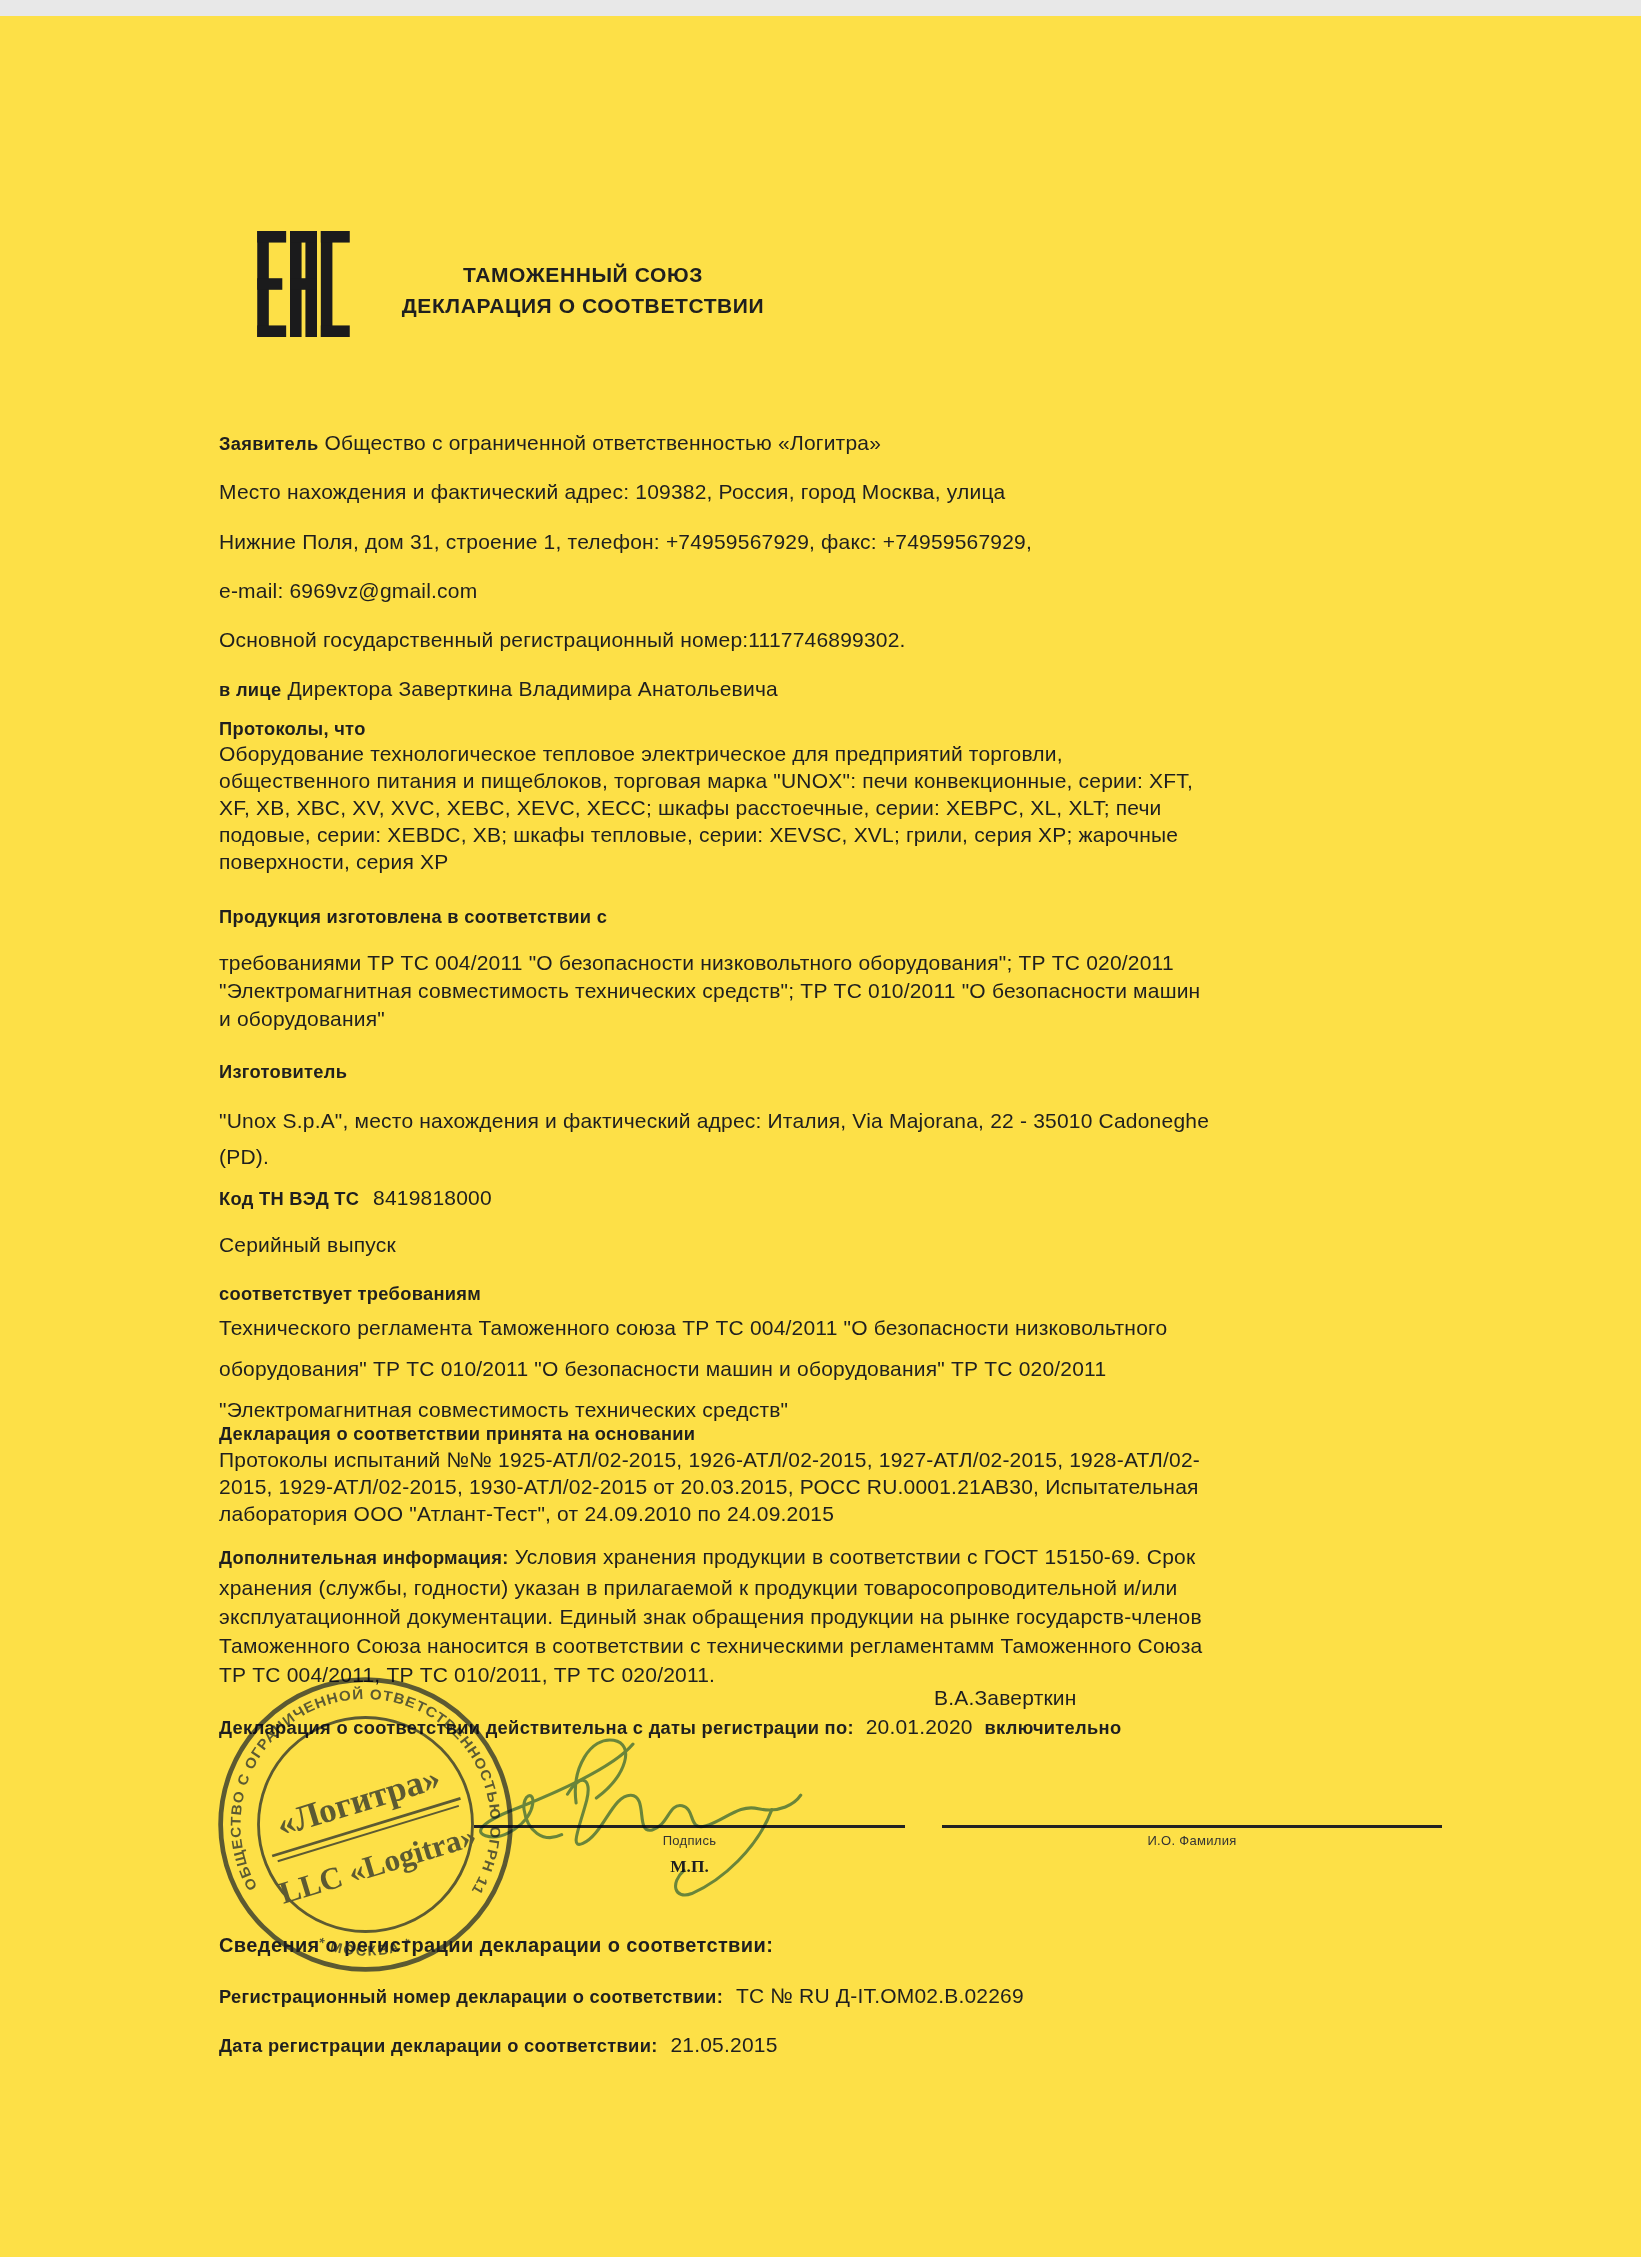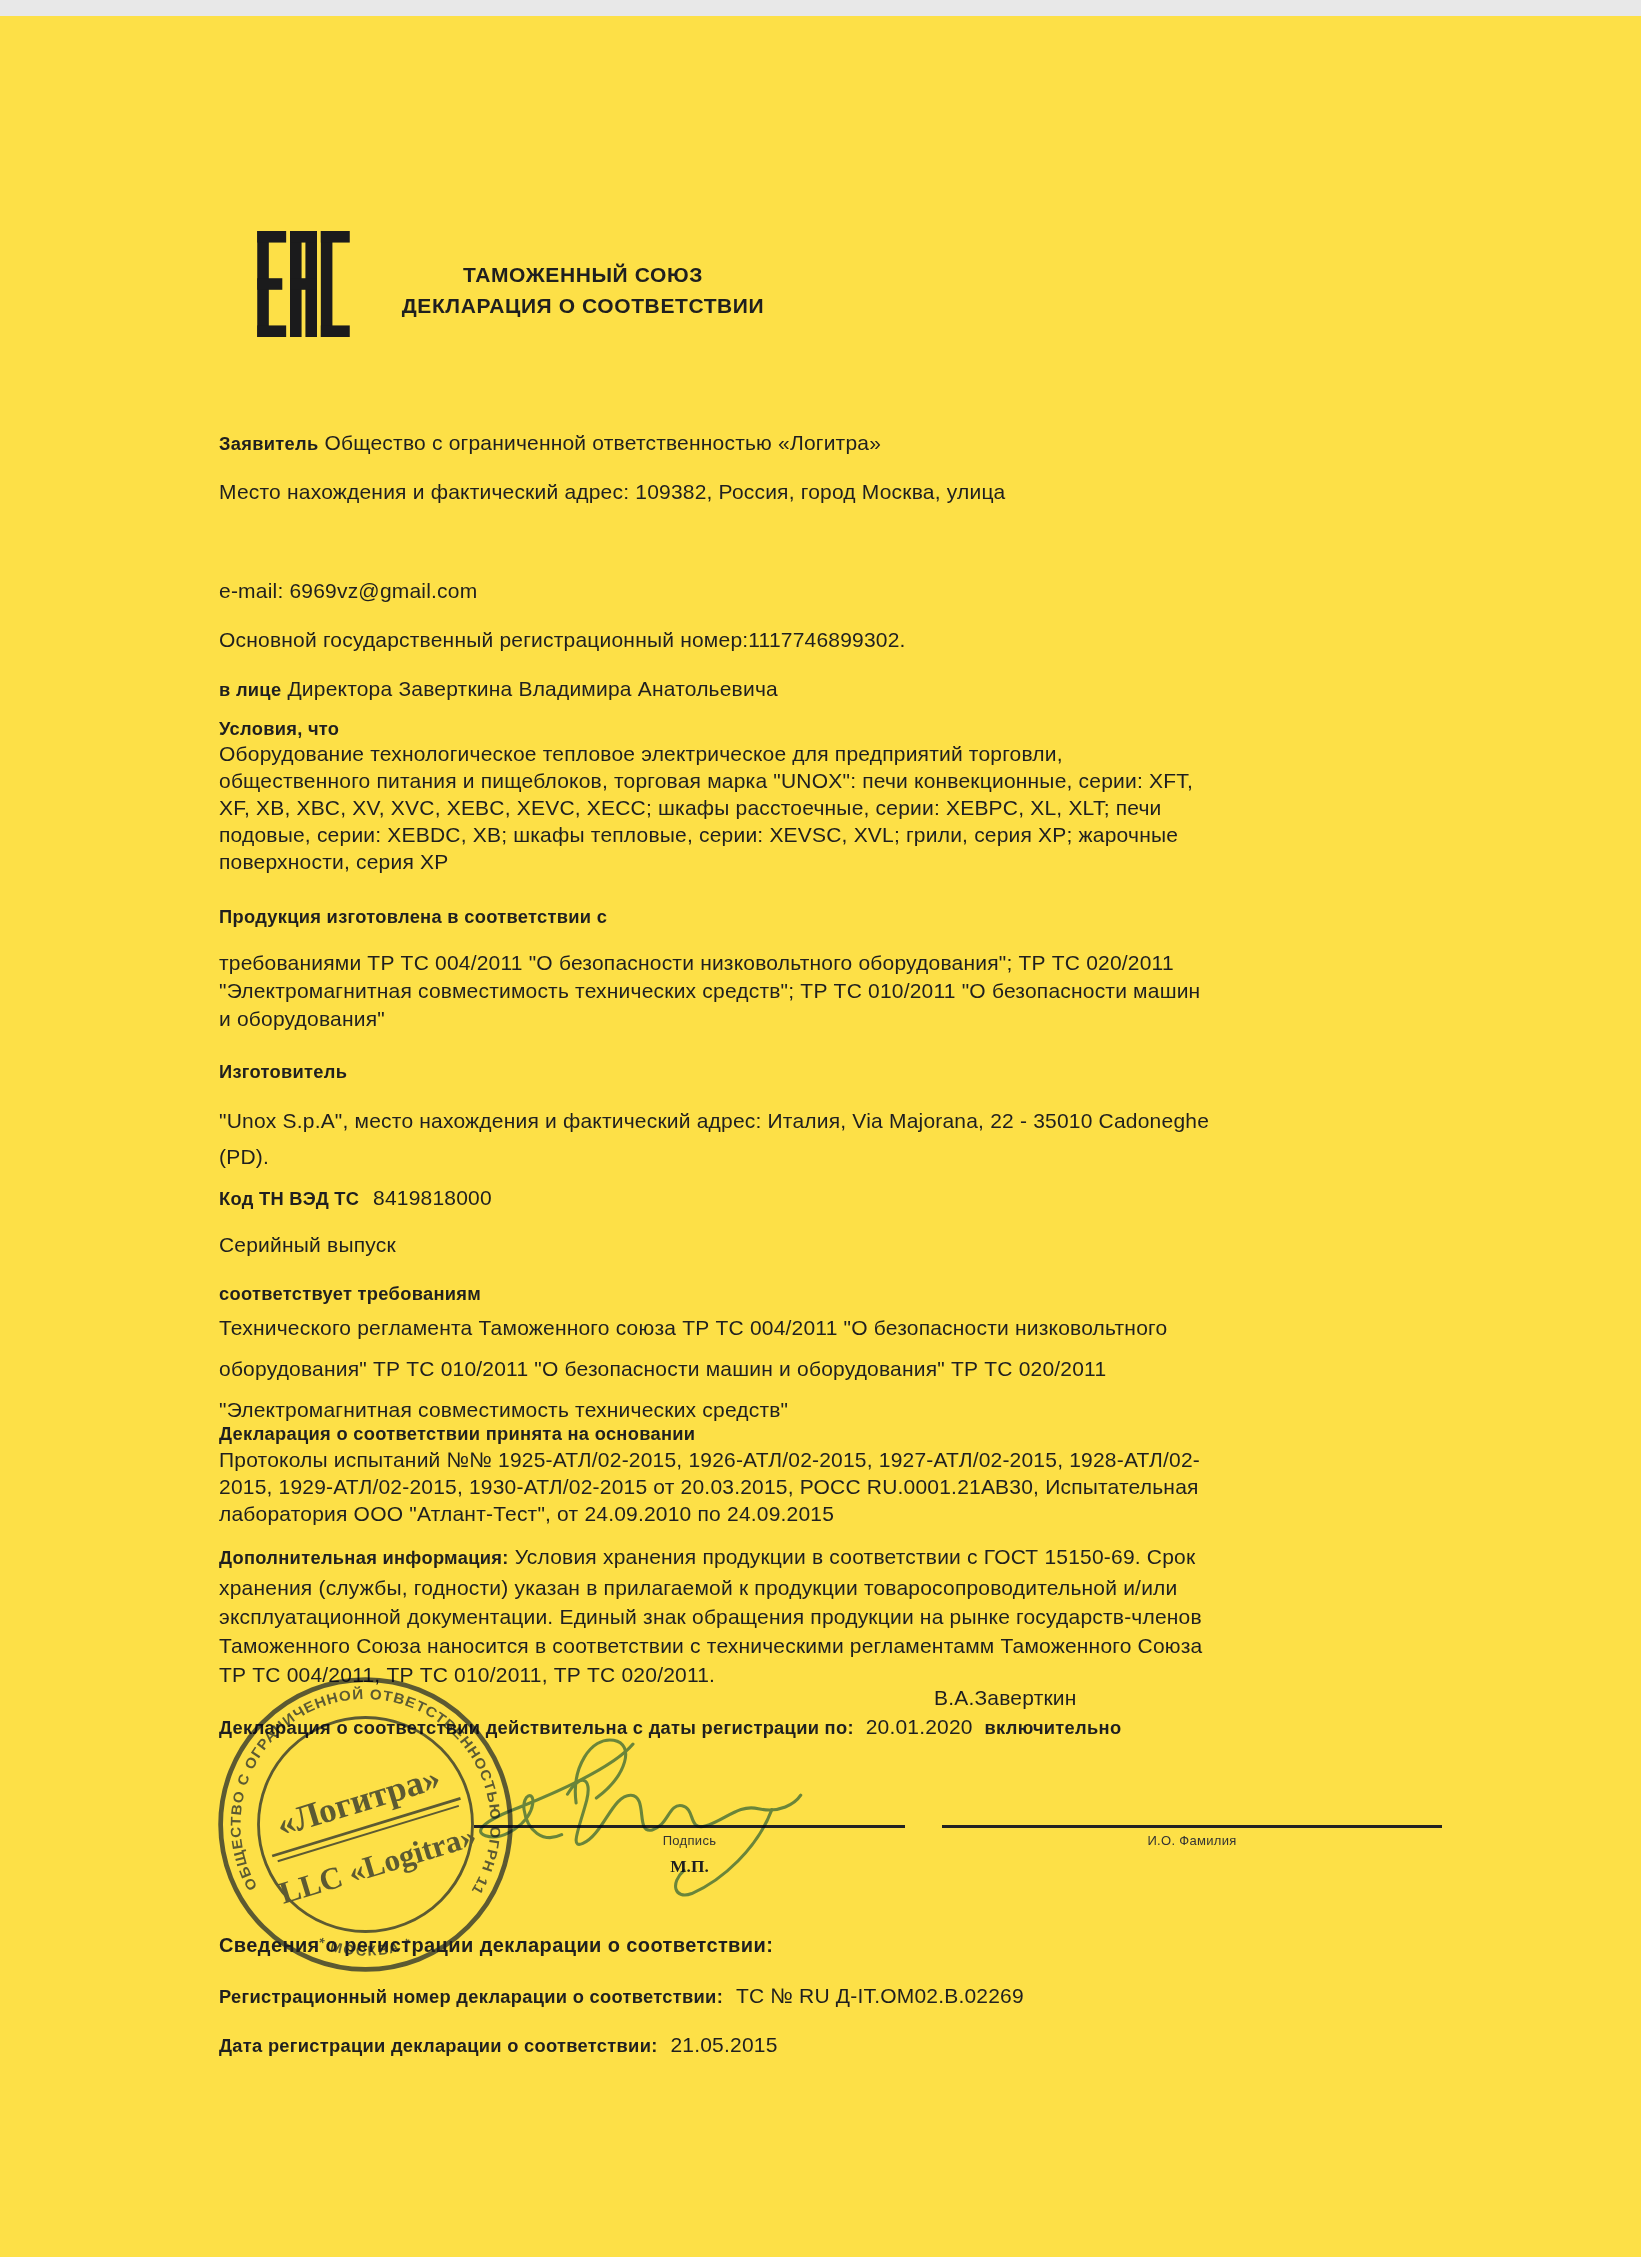--- a/index.html
+++ b/index.html
@@ -45,28 +45,29 @@
   <div class="abs title" style="left:245px;top:243px;width:676px">
     <div>ТАМОЖЕННЫЙ СОЮЗ</div>
     <div>ДЕКЛАРАЦИЯ О СООТВЕТСТВИИ</div>
   </div>
 
   <div class="abs body-t" style="left:219px;top:414px">
     <span class="lbl">Заявитель</span>
     <span>Общество с ограниченной ответственностью «Логитра»</span>
   </div>
   <div class="abs body-t" style="left:219px;top:463px">Место нахождения и фактический адрес: 109382, Россия, город Москва, улица</div>
+  <div class="abs body-t" style="left:219px;top:513px">Нижние Поля, дом 31, строение 1, телефон: +74959567929, факс: +74959567929,</div>
   <div class="abs body-t" style="left:219px;top:562px">e-mail: 6969vz@gmail.com</div>
   <div class="abs body-t" style="left:219px;top:611px">Основной государственный регистрационный номер:1117746899302.</div>
   <div class="abs body-t" style="left:219px;top:660px">
     <span class="lbl">в лице</span>
     <span>Директора  Заверткина Владимира Анатольевича</span>
   </div>
 
-  <div class="abs lbl" style="left:219px;top:702px">Условия, что</div>
+  <div class="abs lbl" style="left:219px;top:702px">Протоколы, что</div>
   <div class="abs para" style="left:219px;top:724px;line-height:27px">Оборудование технологическое тепловое электрическое для предприятий торговли,
 общественного питания и пищеблоков, торговая марка "UNOX": печи конвекционные, серии: XFT,
 XF, XB, XBC, XV, XVC, XEBC, XEVC, XECC; шкафы расстоечные, серии: XEBPC, XL, XLT; печи
 подовые, серии: XEBDC, XB; шкафы тепловые, серии: XEVSC, XVL; грили, серия XP; жарочные
 поверхности, серия XP</div>
 
   <div class="abs lbl" style="left:219px;top:890px">Продукция изготовлена в соответствии с</div>
   <div class="abs para" style="left:219px;top:933px;line-height:28px">требованиями ТР ТС 004/2011 "О безопасности низковольтного оборудования"; ТР ТС 020/2011
 "Электромагнитная совместимость технических средств"; ТР ТС 010/2011 "О безопасности машин
 и оборудования"</div>

